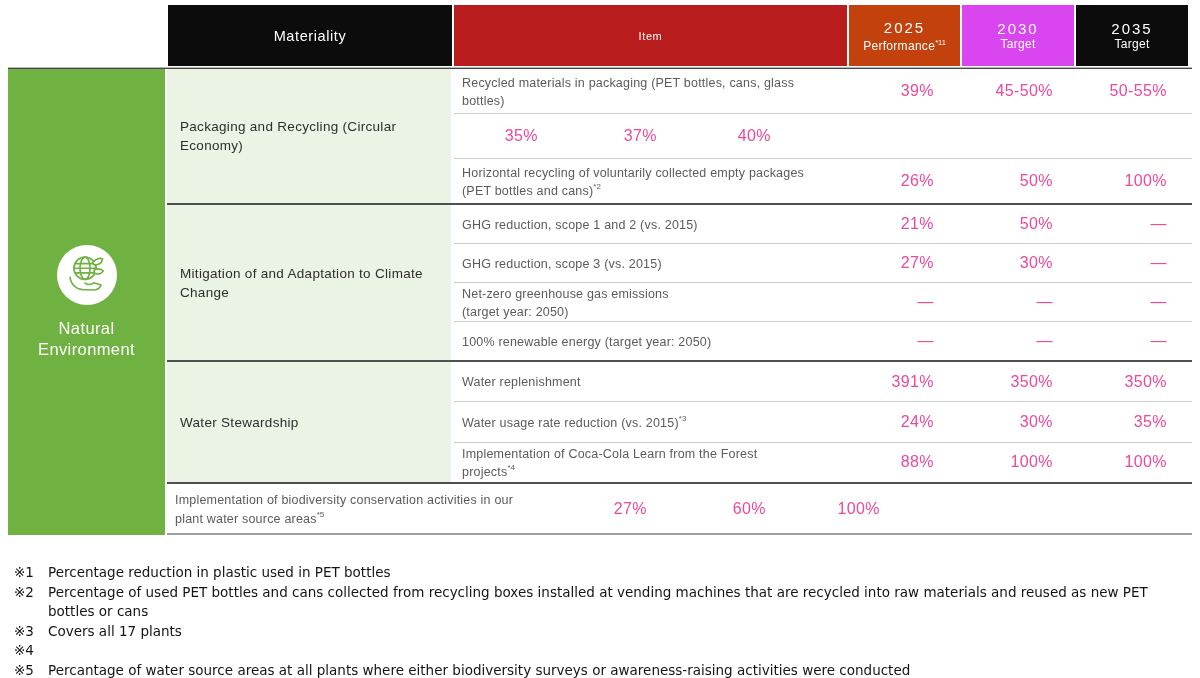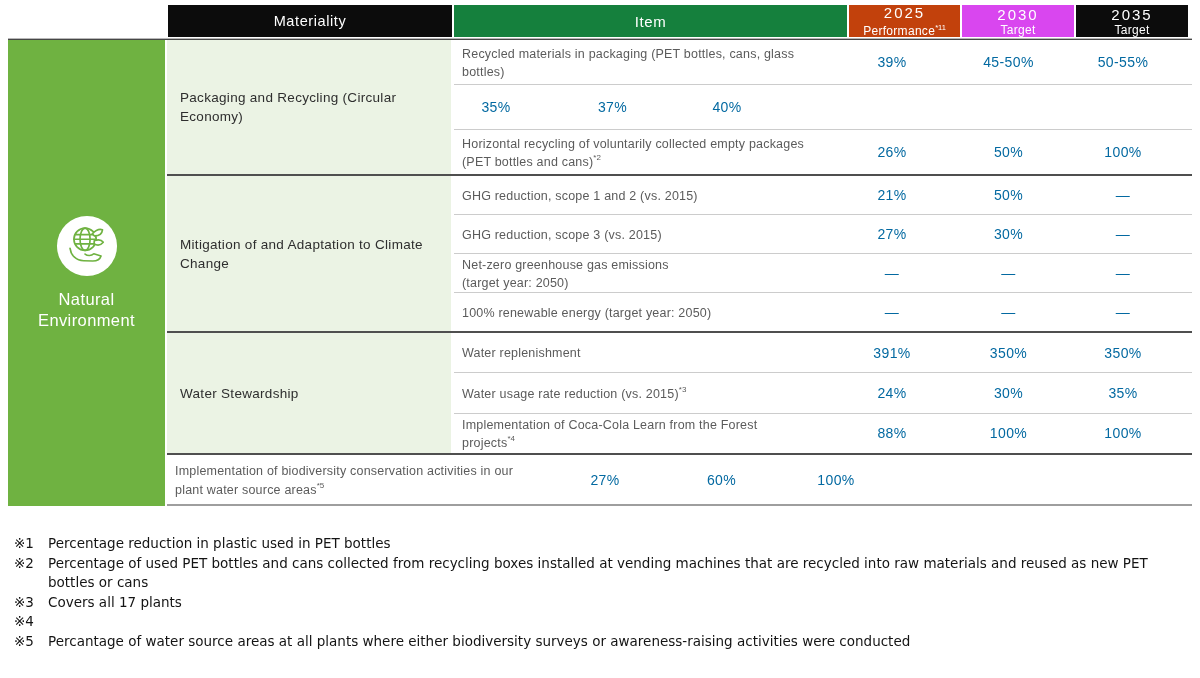--- a/index.html
+++ b/index.html
@@ -5,24 +5,24 @@
   * { margin:0; padding:0; box-sizing:border-box; }
   html,body { background:#ffffff; }
   body {
     width:1200px; height:678px;
     font-family:"Liberation Sans", sans-serif;
     position:relative; overflow:hidden;
   }
   .page { width:1200px; height:678px; background:#fff; padding-top:5px; }
 
   
-  .hdr-row { display:flex; gap:2px; margin-left:168px; margin-right:8px; height:32px; }
+  .hdr-row { display:flex; gap:2px; margin-left:168px; margin-right:8px; height:61px; }
   .hdr-cell { color:#fff; display:flex; flex-direction:column; align-items:center; justify-content:center; letter-spacing:0.6px; }
   .hdr-materiality { width:284px; background:#0c0c0c; font-size:14.5px; }
-  .hdr-item        { width:393px; background:#15803d; font-size:15px; }
+  .hdr-item        { width:393px; background:#b91c1c; font-size:11px; }
   .hdr-2025 { width:111px; background:#c2410c; }
   .hdr-2030 { width:112px; background:#d946ef; }
   .hdr-2035 { width:112px; background:#0c0c0c; }
   .hdr-year { font-size:15px; letter-spacing:2px; line-height:17px; }
   .hdr-sub  { font-size:12px; letter-spacing:0.3px; line-height:14px; }
   .hdr-sub sup { font-size:7.5px; letter-spacing:0; }
 
   .top-rule { height:2px; background:#474747; border-top:1px solid #b8b8b8; margin:1px 8px 0 8px; }
 
   
@@ -38,21 +38,21 @@
   .mat-cell { width:287px; background:#ebf3e4; border-right:3px solid #ffffff;
               display:flex; align-items:center; padding:6px 10px 6px 13px; }
   .mat-text { font-size:13.5px; color:#2e2e2e; line-height:19px; letter-spacing:0.3px; }
   .rows { flex:1; display:flex; flex-direction:column; }
   .item-row { display:flex; align-items:center; min-height:35px; flex:1; padding:6px 0; }
   .item-row + .item-row { border-top:1px solid #cccccc; }
   .item-cell { width:396px; padding-left:8px; padding-right:8px; }
   .item-text { display:inline; font-size:12.5px; color:#5b5b5b; line-height:15.5px; letter-spacing:0.2px; white-space:pre-line; }
   .item-cell .inner { max-width:345px; }
   .item-cell sup { font-size:8px; color:#5b5b5b; letter-spacing:0; }
-  .val { font-size:14px; color:#0369a1; text-align:center; letter-spacing:0.4px; }
+  .val { font-size:16px; color:#ec4899; text-align:right; letter-spacing:0.4px; }
   .val-2025 { width:114px; padding-right:30px; }
   .val-2030 { width:115px; padding-right:26px; }
   .val-2035 { width:112px; padding-right:24px; }
 
   
   .footnotes { margin:28px 0 0 14px; font-family:"DejaVu Sans", sans-serif; }
   .fn-row { display:flex; align-items:flex-start; }
   .fn-label { width:34px; font-size:13.5px; color:#141414; line-height:19.5px; }
   .fn-text  { font-size:13.5px; color:#141414; line-height:19.5px; max-width:1105px; }
 </style>

